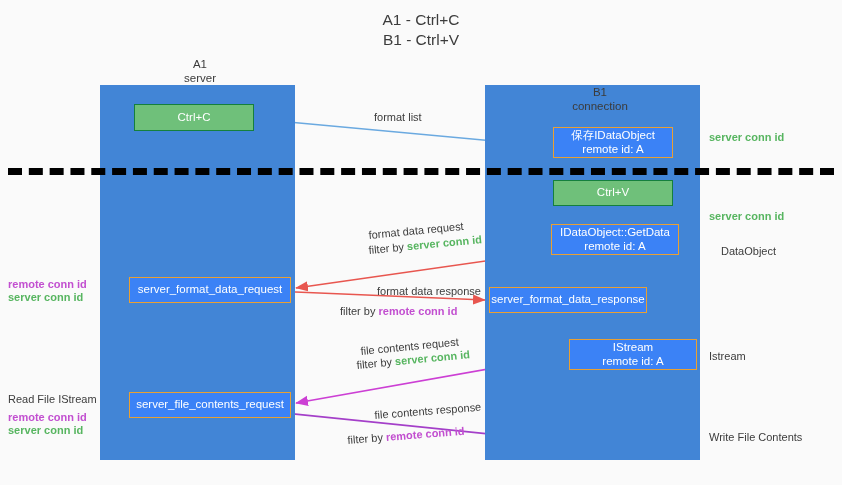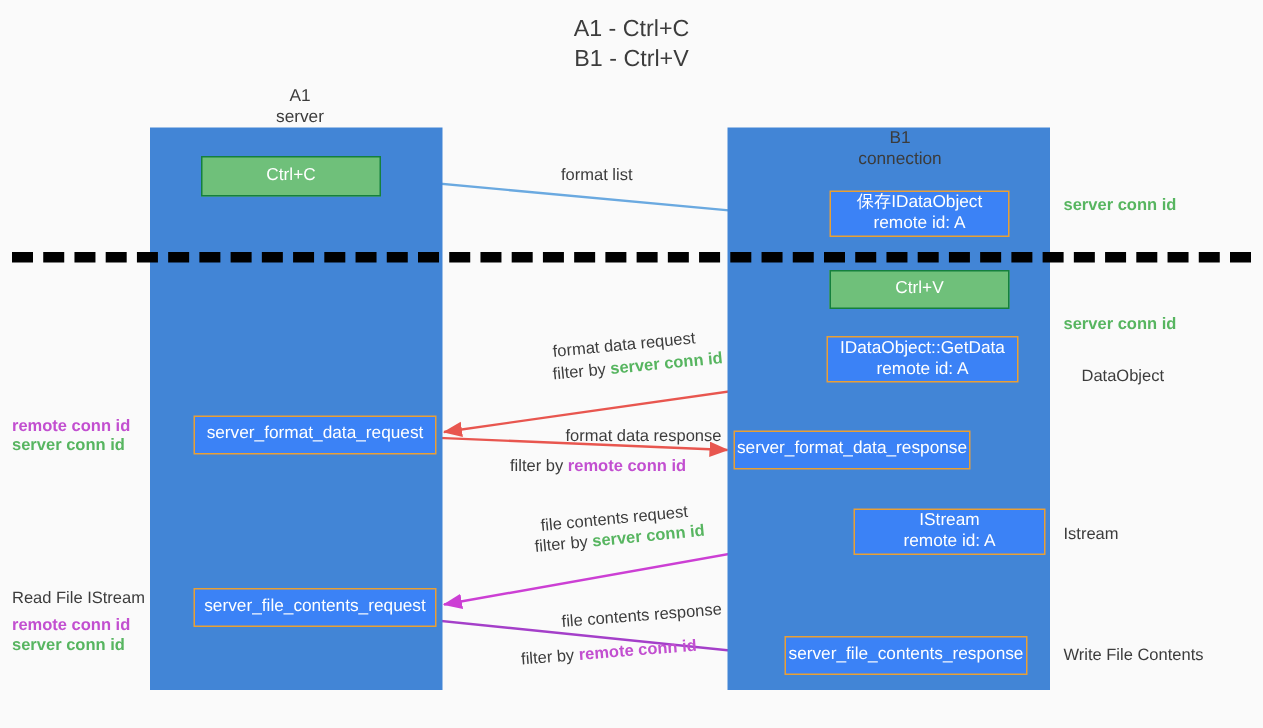--- a/index.html
+++ b/index.html
@@ -172,23 +172,20 @@
 
   <div class="node orange" id="n-istream">
     <span>IStream</span>
     <span>remote id: A</span>
   </div>
 
   <div class="node orange" id="n-fcreq">
     <span>server_file_contents_request</span>
   </div>
 
-  <div class="node orange" id="n-fcresp">
-    <span>server_file_contents_response</span>
-  </div>
 
   <div class="ann" id="a-formatlist">format list</div>
 
   <div class="ann green-t" id="a-serverconn1">server conn id</div>
   <div class="ann green-t" id="a-serverconn2">server conn id</div>
   <div class="ann" id="a-dataobject">DataObject</div>
   <div class="ann" id="a-istreamlbl">Istream</div>
   <div class="ann" id="a-writefile">Write File Contents</div>
 
   <div class="ann rot" id="a-fdreq">format data request</div>

